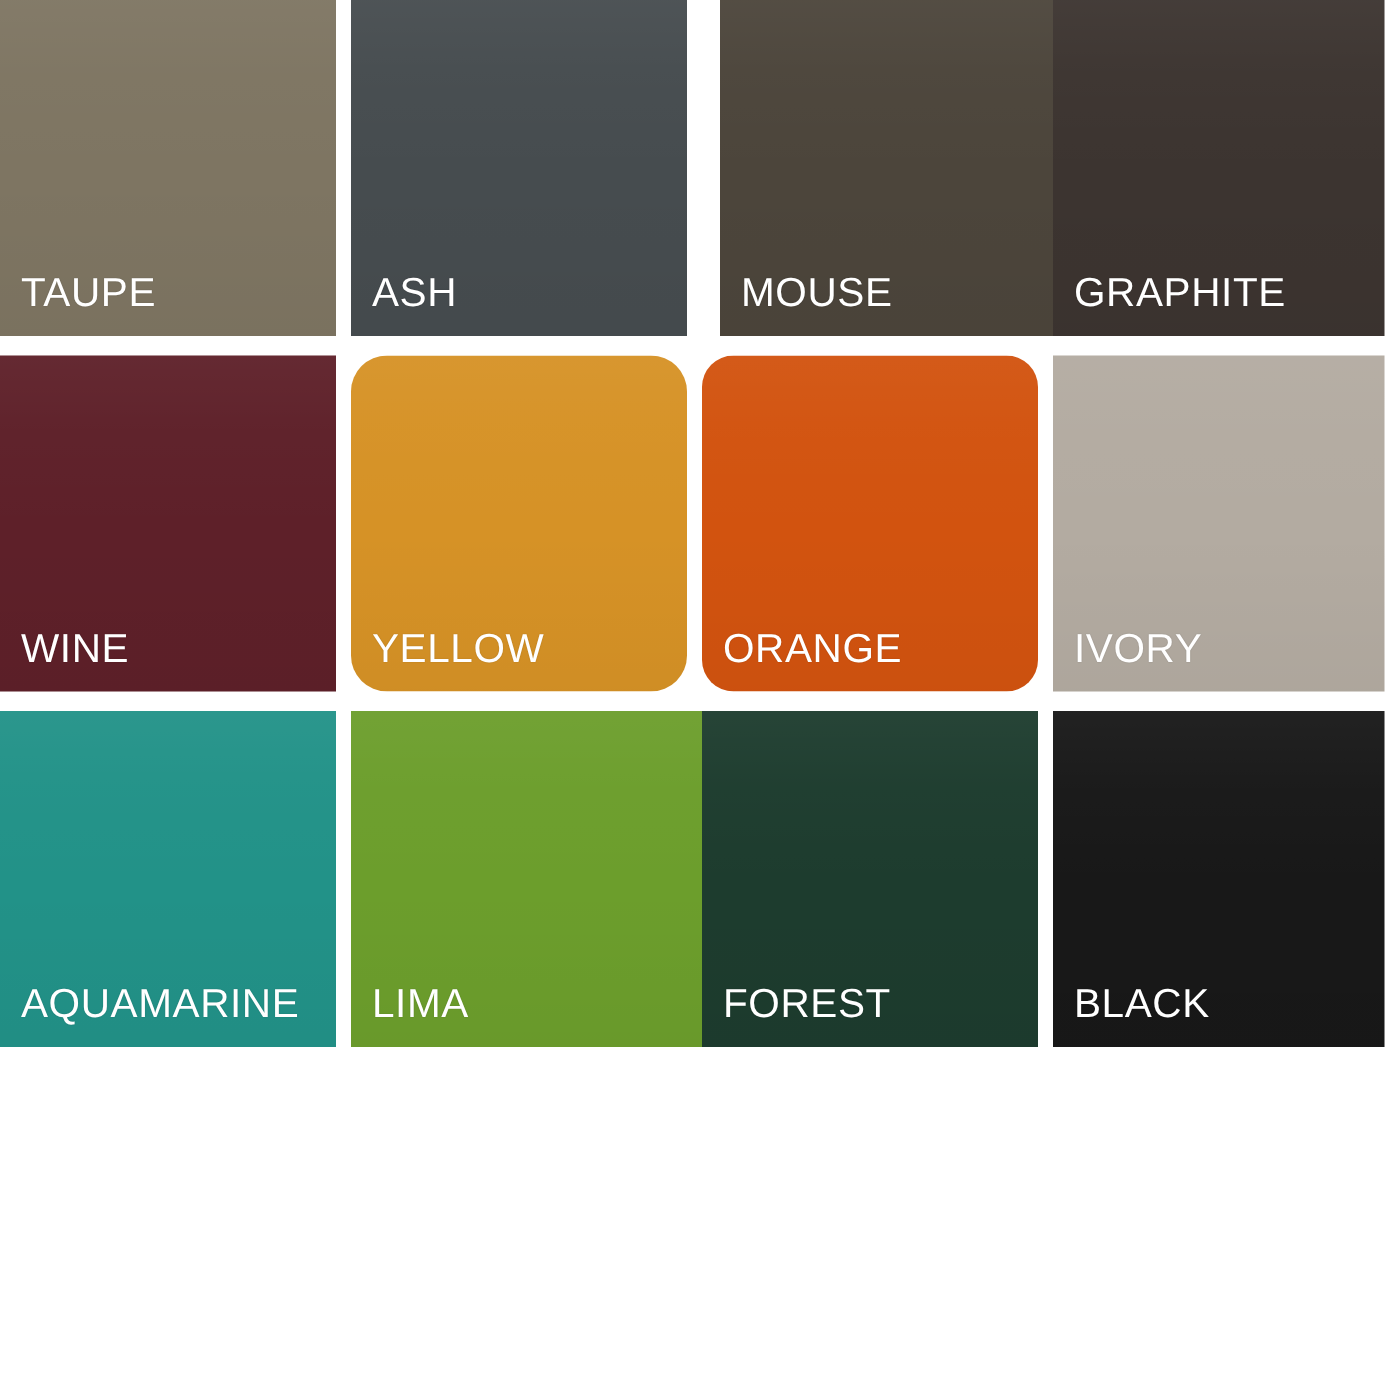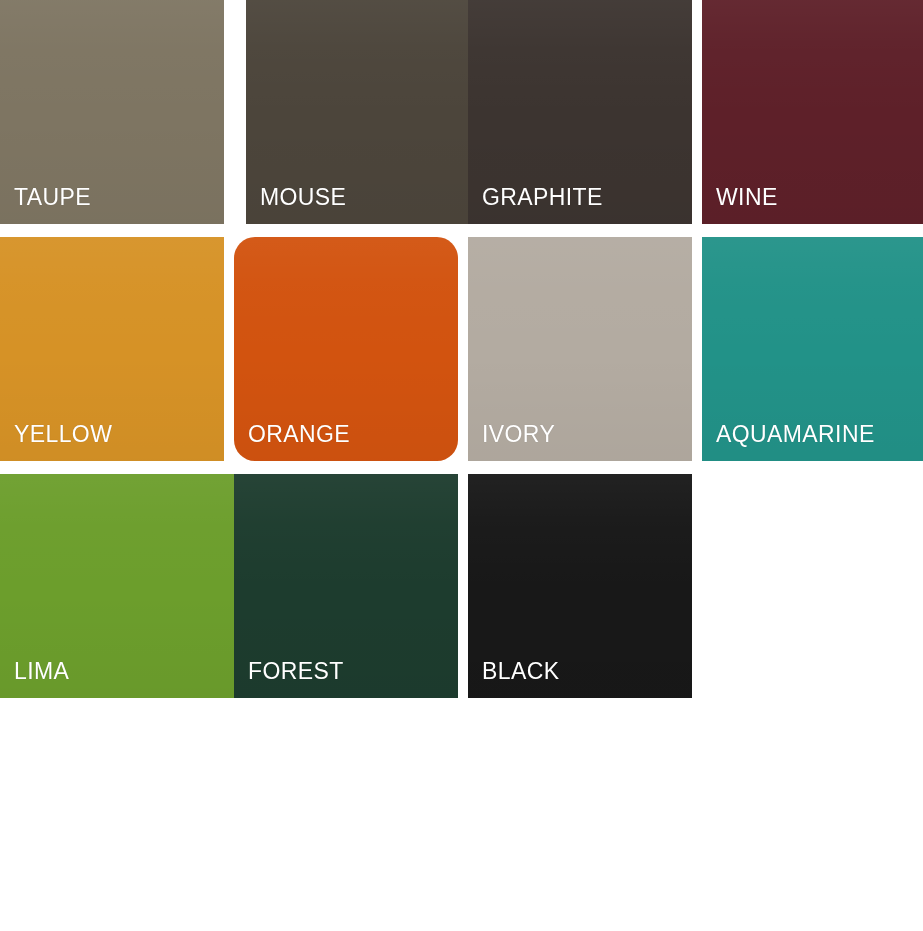--- a/index.html
+++ b/index.html
@@ -44,45 +44,48 @@
     background-image: none;
     background-color: #ffffff;
   }
 
   .swatch-label {
     position: absolute;
     left: 14px;
     bottom: 15px;
     color: #ffffff;
     font-family: "Liberation Sans", sans-serif;
-    font-size: 23px;
+    font-size: 27px;
     font-weight: 300;
     letter-spacing: 0.4px;
     line-height: 1;
     white-space: nowrap;
     text-shadow: 0 0 1px rgba(0,0,0,0.18);
   }
 </style>
 </head>
 <body>
 
 <div id="swatch-grid">
     <div class="swatch" title="TAUPE" style="background-color: rgb(126, 117, 98);">
       <span class="swatch-label">TAUPE</span>
     </div>
+    <div class="swatch" title="ASH" style="background-color: rgb(70, 76, 79);">
+      <span class="swatch-label">ASH</span>
+    </div>
     <div class="swatch" title="MOUSE" style="background-color: rgb(76, 69, 59); margin-left: 12px;">
       <span class="swatch-label">MOUSE</span>
     </div>
     <div class="swatch" title="GRAPHITE" style="background-color: rgb(60, 52, 48);">
       <span class="swatch-label">GRAPHITE</span>
     </div>
     <div class="swatch" title="WINE" style="background-color: rgb(94, 32, 41);">
       <span class="swatch-label">WINE</span>
     </div>
-    <div class="swatch" title="YELLOW" style="background-color: rgb(214, 146, 38);">
+    <div class="swatch" title="YELLOW" style="background-color: rgb(214, 146, 38); border-radius: 24px;">
       <span class="swatch-label">YELLOW</span>
     </div>
     <div class="swatch" title="ORANGE" style="background-color: rgb(210, 83, 15); border-radius: 21px;">
       <span class="swatch-label">ORANGE</span>
     </div>
     <div class="swatch" title="IVORY" style="background-color: rgb(179, 171, 161);">
       <span class="swatch-label">IVORY</span>
     </div>
     <div class="swatch" title="AQUAMARINE" style="background-color: rgb(34, 146, 136);">
       <span class="swatch-label">AQUAMARINE</span>

